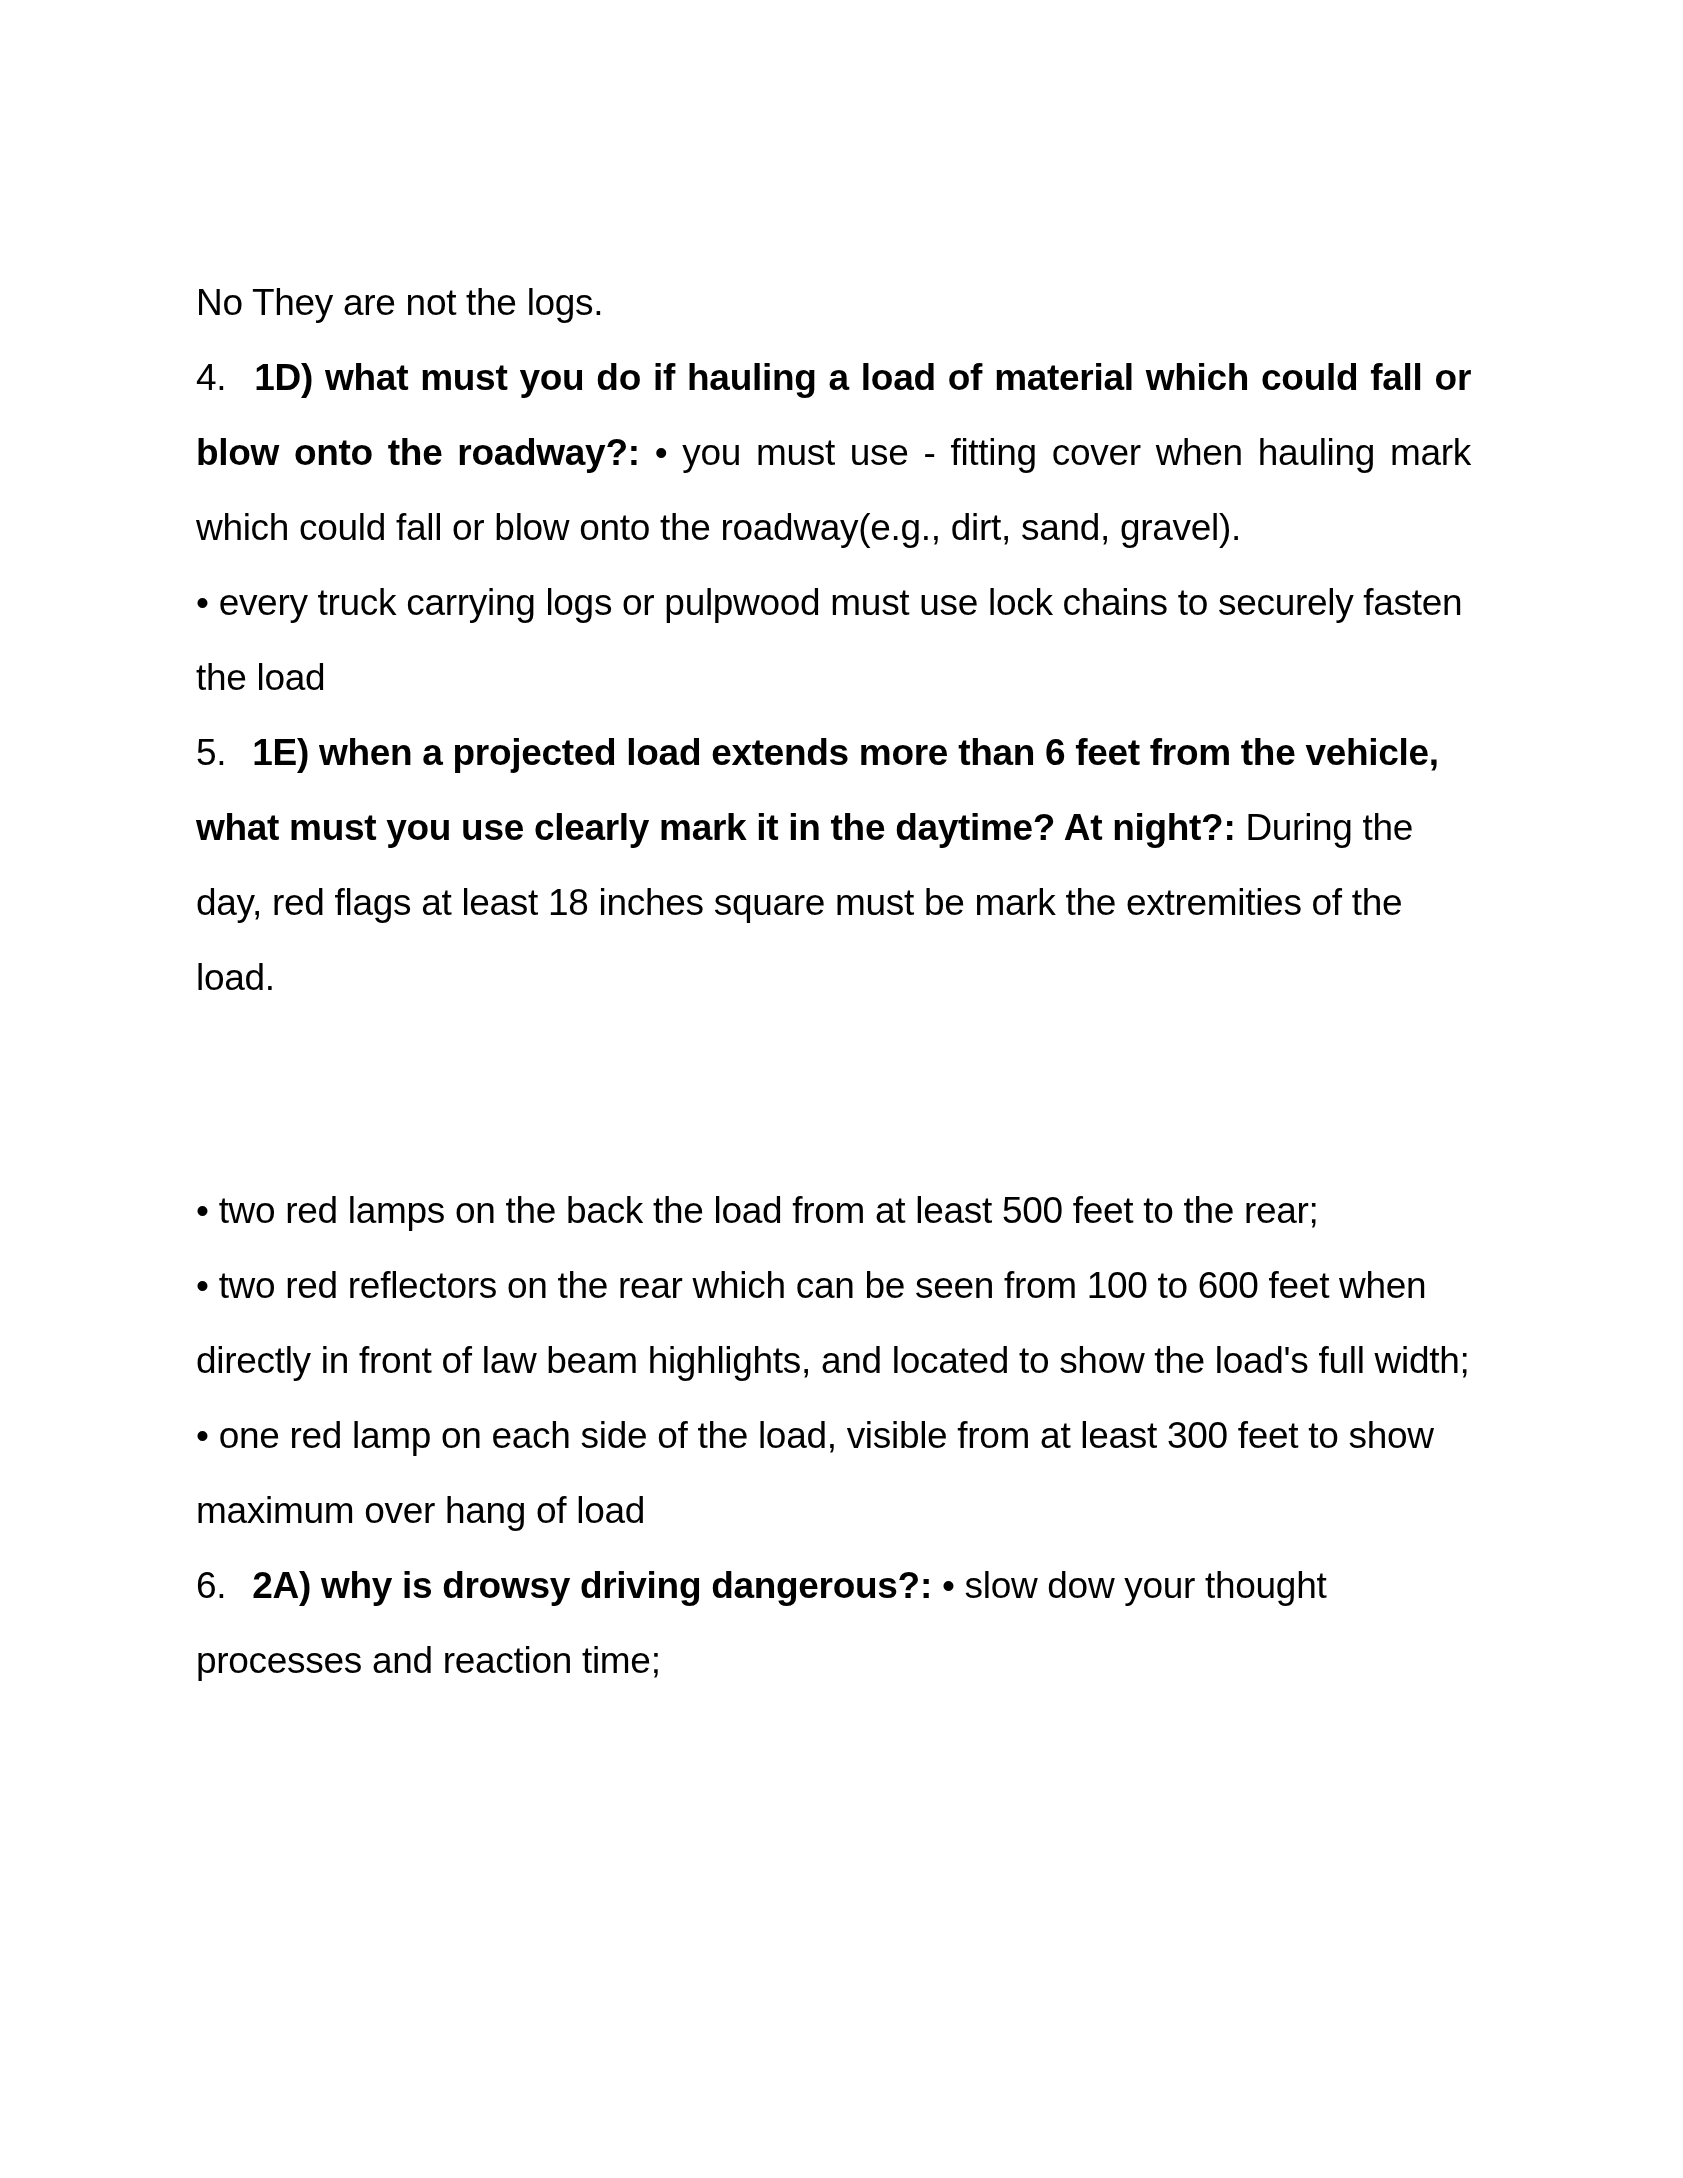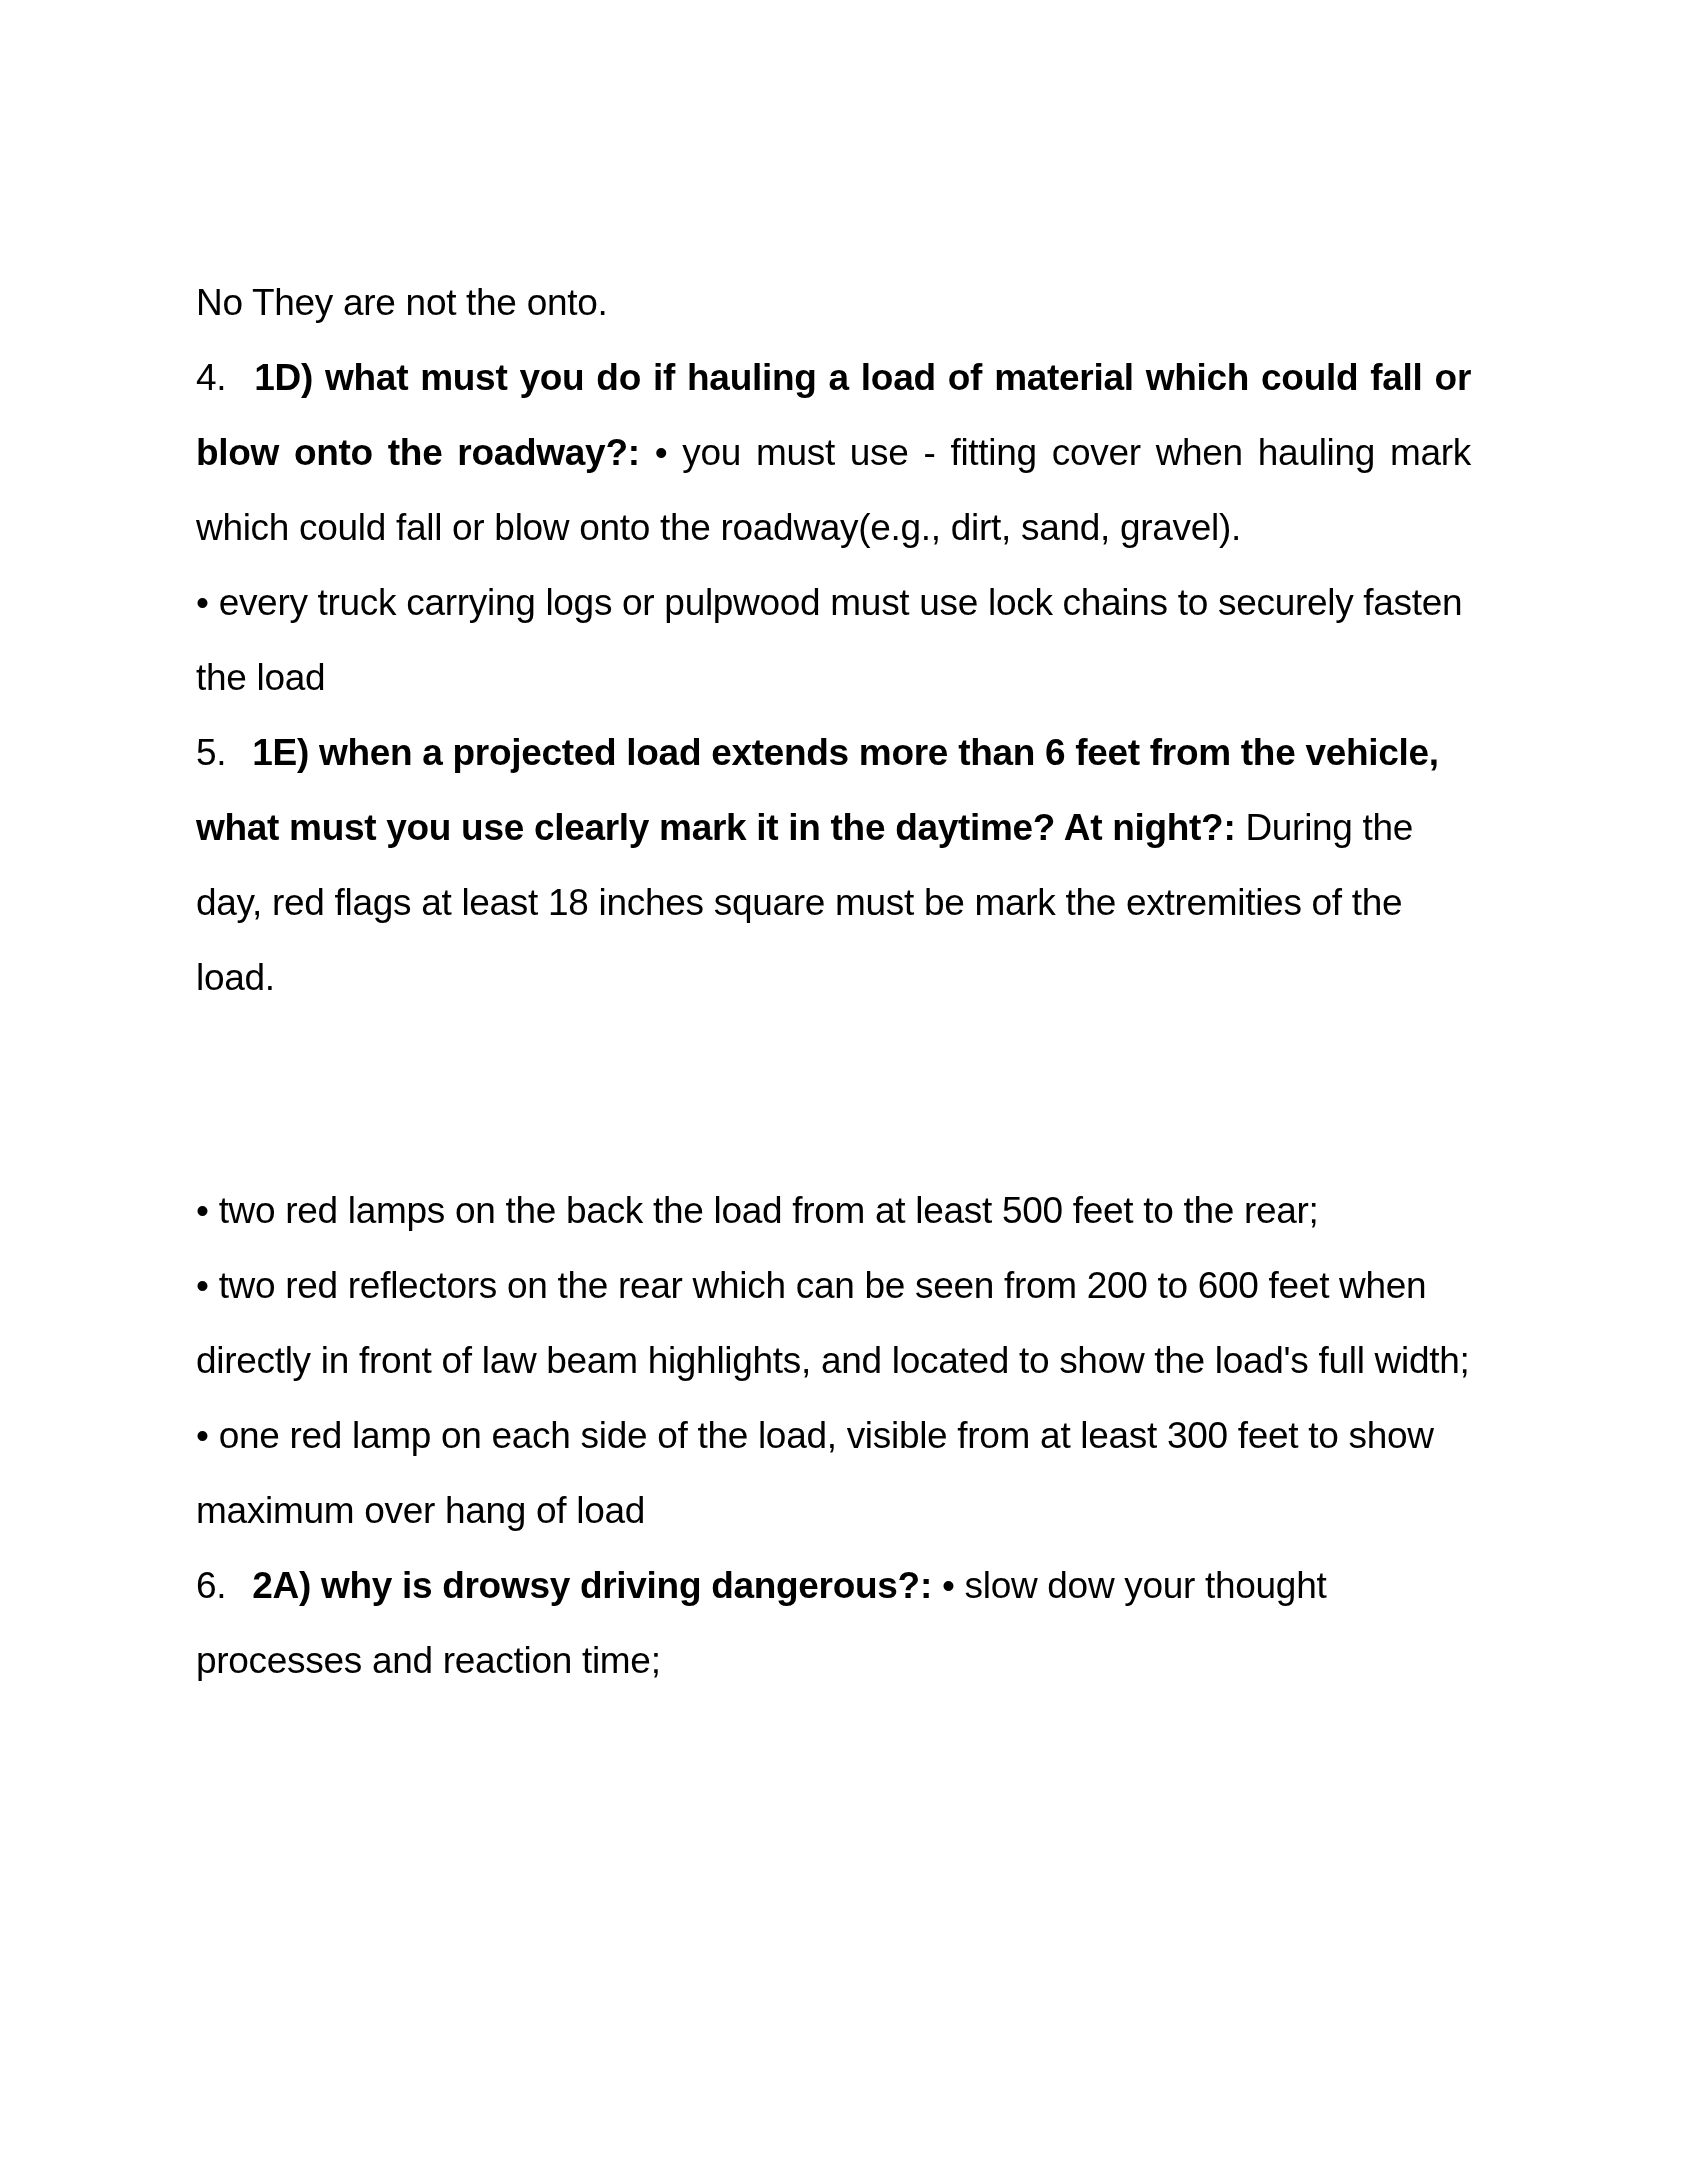--- a/index.html
+++ b/index.html
@@ -17,39 +17,39 @@
   }
   .para { margin: 0; }
   .justify { text-align: justify; }
   .b { font-weight: bold; margin-left: 16px; }
   .gap { height: 158px; }
 </style>
 </head>
 <body>
 
 <div class="page">
-  <p class="para">No They are not the onto.</p>
+  <p class="para">No They are not the logs.</p>
 
   <p class="para justify">
     <span>4.</span>
     <span class="b">1D) what must you do if hauling a load of material which could fall or blow onto the roadway?:</span>
     <span>• you must use - fitting cover when hauling mark which could fall or blow onto the roadway(e.g., dirt, sand, gravel).</span>
   </p>
   <p class="para">• every truck carrying logs or pulpwood must use lock chains to securely fasten the load</p>
 
   <p class="para">
     <span>5.</span>
     <span class="b">1E) when a projected load extends more than 6 feet from the vehicle, what must you use clearly mark it in the daytime? At night?:</span>
     <span>During the day, red flags at least 18 inches square must be mark the extremities of the load.</span>
   </p>
 
   <div class="gap"></div>
 
   <p class="para">• two red lamps on the back the load from at least 500 feet to the rear;</p>
-  <p class="para">• two red reflectors on the rear which can be seen from 200 to 600 feet when directly in front of law beam highlights, and located to show the load's full width;</p>
+  <p class="para">• two red reflectors on the rear which can be seen from 100 to 600 feet when directly in front of law beam highlights, and located to show the load's full width;</p>
   <p class="para">• one red lamp on each side of the load, visible from at least 300 feet to show maximum over hang of load</p>
 
   <p class="para">
     <span>6.</span>
     <span class="b">2A) why is drowsy driving dangerous?:</span>
     <span>• slow dow your thought processes and reaction time;</span>
   </p>
 </div>
 
 

